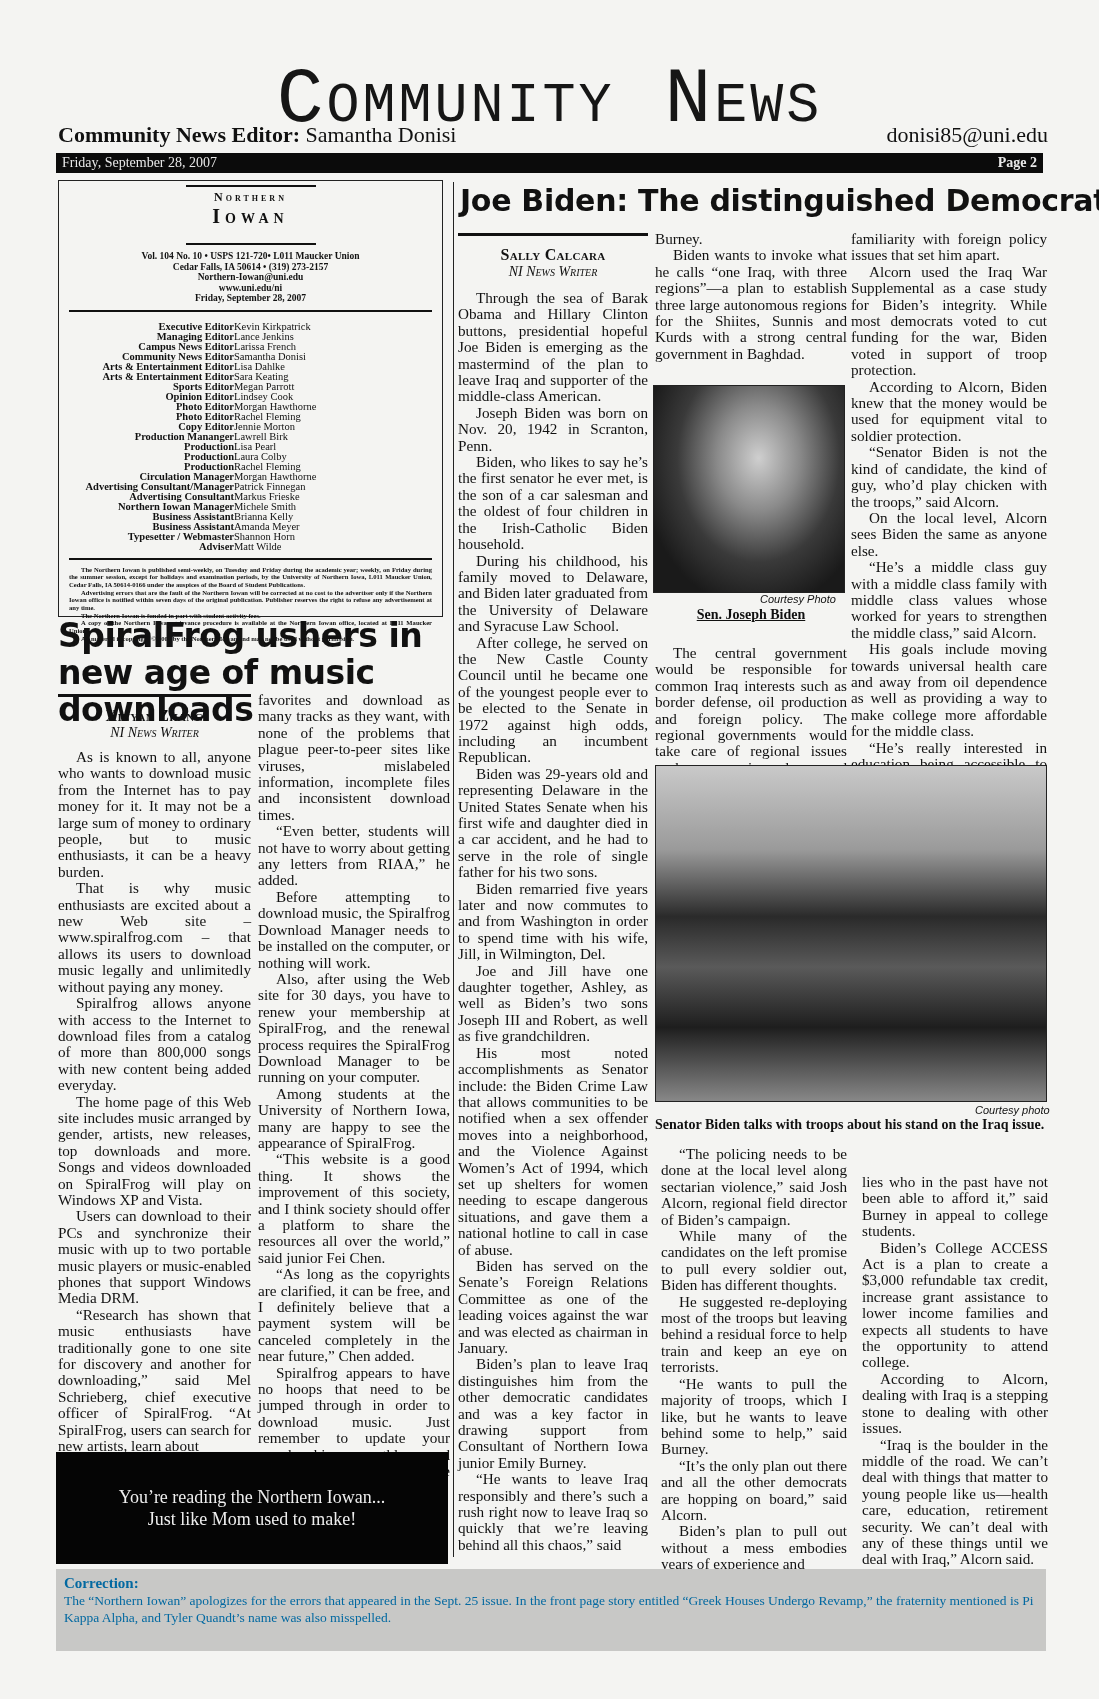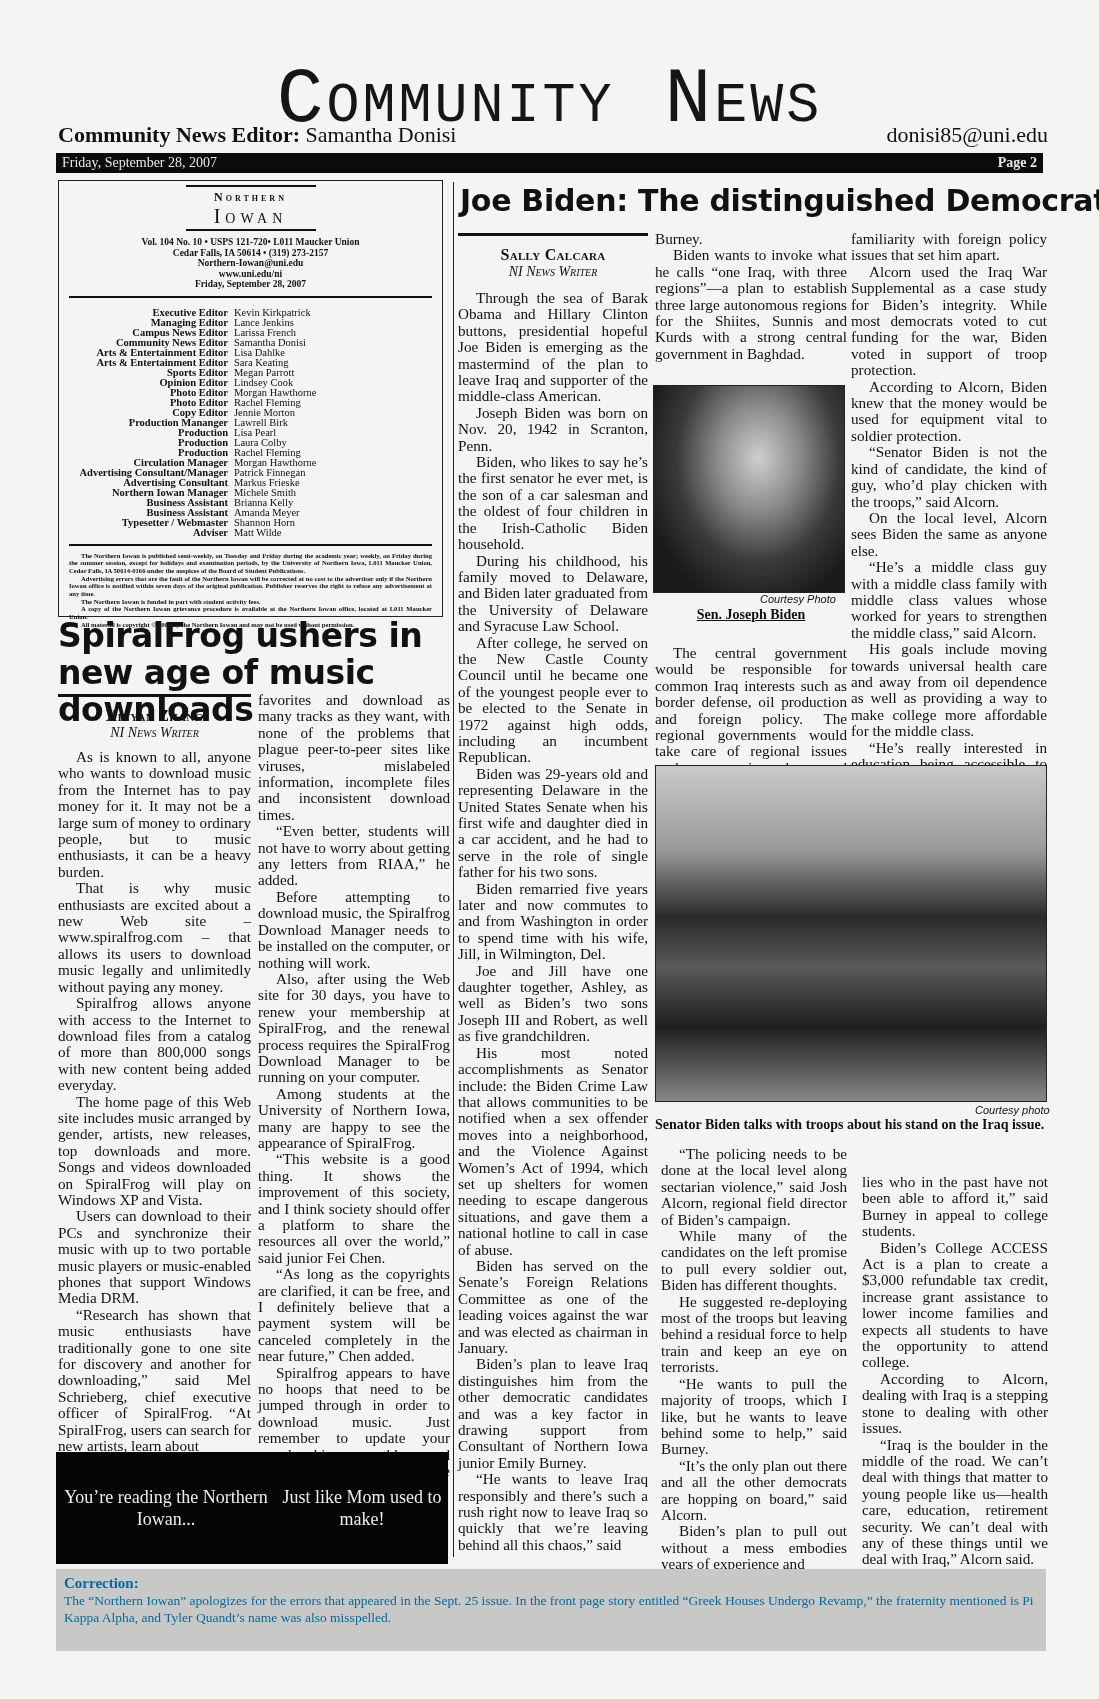--- a/index.html
+++ b/index.html
@@ -19,26 +19,26 @@
     color: #e8e8e8; font-size: 14px; display: flex; justify-content: space-between;
     align-items: center; padding: 0 6px;
   }
   .date-bar .pg { font-weight: bold; }
 
   
   .staffbox { left: 58px; top: 180px; width: 385px; height: 437px; border: 1.5px solid #222; }
   .nameplate { width: 100%; text-align: center; margin-top: 4px; }
   .nameplate .rule { width: 130px; height: 2px; background: #111; margin: 0 auto; }
   .np1 { font-size: 12px; letter-spacing: 3px; font-weight: bold; font-variant: small-caps; margin-top: 3px; }
-  .np2 { font-size: 20px; letter-spacing: 5px; font-weight: normal; font-variant: small-caps; line-height: 22px; margin-bottom: 2px; }
+  .np2 { font-size: 20px; letter-spacing: 5px; font-weight: bold; font-variant: small-caps; line-height: 22px; margin-bottom: 16px; }
   .pubinfo { text-align: center; font-size: 9.5px; font-weight: bold; line-height: 10.5px; margin-top: 6px; }
   .hr { height: 2px; background: #111; margin: 6px 10px; }
   .staff { margin-top: 10px; }
   .staff-row { display: flex; font-size: 10.5px; line-height: 10px; }
-  .staff-row .role { width: 175px; text-align: right; font-weight: bold; padding-right: 6px; }
+  .staff-row .role { width: 175px; text-align: right; font-weight: bold; }
   .staff-row .nm { flex: 1; }
   .notice { font-size: 6.6px; line-height: 7.7px; font-weight: bold; padding: 0 10px; text-align: justify; }
   .notice p { text-indent: 12px; }
 
   
   .sf-head { left: 58px; top: 617px; width: 390px; font-family: "DejaVu Sans", sans-serif; font-weight: bold; font-size: 33px; line-height: 37px; letter-spacing: -0.5px; }
   .jb-head { left: 460px; top: 183px; width: 590px; font-family: "DejaVu Sans", sans-serif; font-weight: bold; font-size: 30px; line-height: 36px; letter-spacing: -0.3px; white-space: nowrap; }
 
   .byline-rule { height: 3px; background: #111; }
   .byline { text-align: center; margin-top: 10px; }
@@ -52,21 +52,21 @@
   .photo1 { left: 653px; top: 385px; width: 192px; height: 208px; background:
     radial-gradient(ellipse at 55% 35%, #cfcfcf 0%, #8a8a8a 28%, #3a3a3a 55%, #1a1a1a 80%);
     border: 1px solid #222; }
   .photo2 { left: 655px; top: 765px; width: 392px; height: 337px; background:
     linear-gradient(180deg, #c9c9c9 0%, #9a9a9a 25%, #2a2a2a 45%, #5a5a5a 60%, #1e1e1e 78%, #888 100%);
     border: 1px solid #222; }
   .credit { font-style: italic; font-size: 11px; font-family: "Liberation Sans", sans-serif; }
   .caption { font-weight: bold; font-size: 14px; }
 
   .promo { left: 56px; top: 1452px; width: 392px; height: 112px; background: #050505; color: #eee;
-    display: flex; justify-content: center; align-items: center; font-size: 18px; line-height: 22px; text-align: center; }
+    display: flex; flex-direction: column; justify-content: center; align-items: center; font-size: 18px; line-height: 22px; text-align: center; }
 
   .correction { left: 56px; top: 1569px; width: 990px; height: 82px; background: #c8c8c6;
     padding: 6px 8px; font-family: "Liberation Serif", serif; font-size: 13.5px; line-height: 17px; color: #0369a1; }
   .correction .ct { font-weight: bold; font-size: 15px; }
   .sep-v { background: #222; width: 1px; }
 </style>
 </head>
 <body>
 
 <div class="abs masthead-title">Community News</div>

